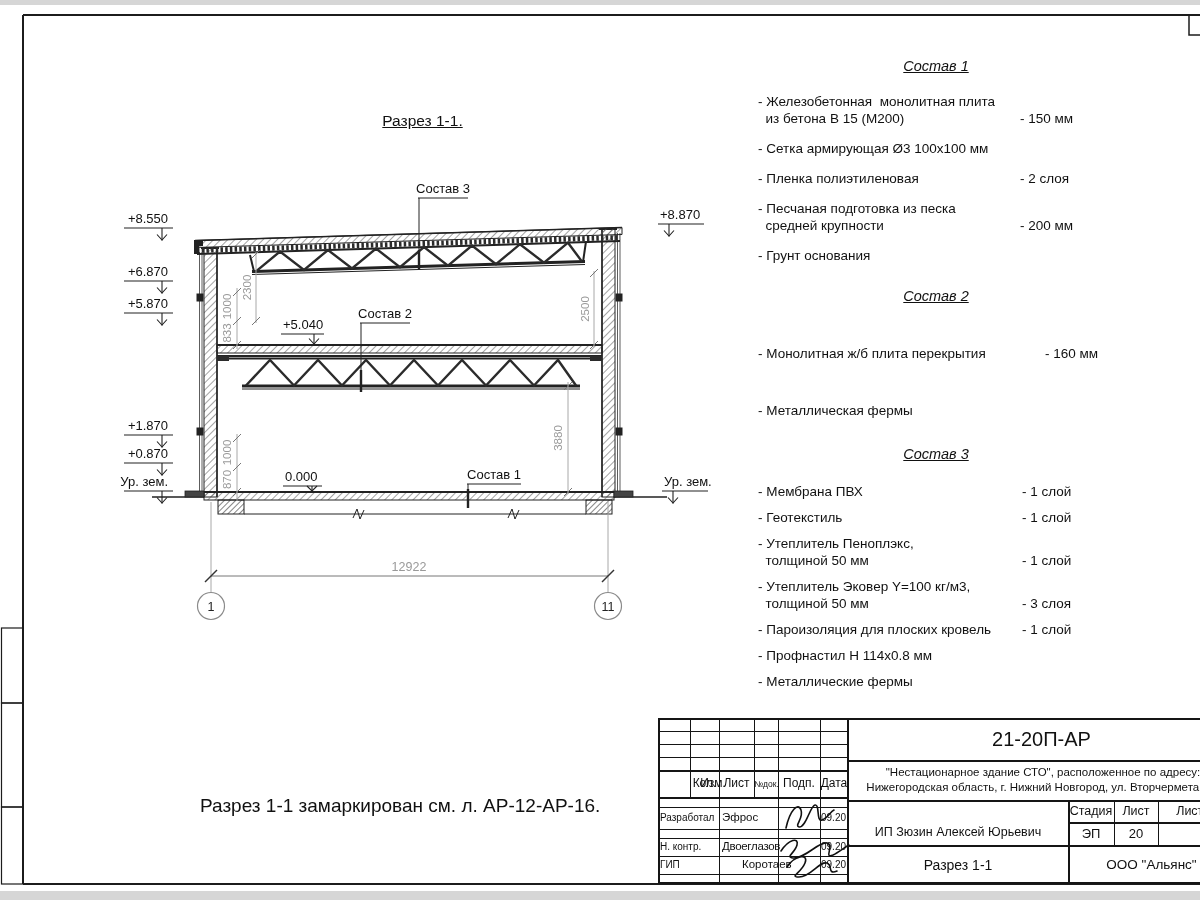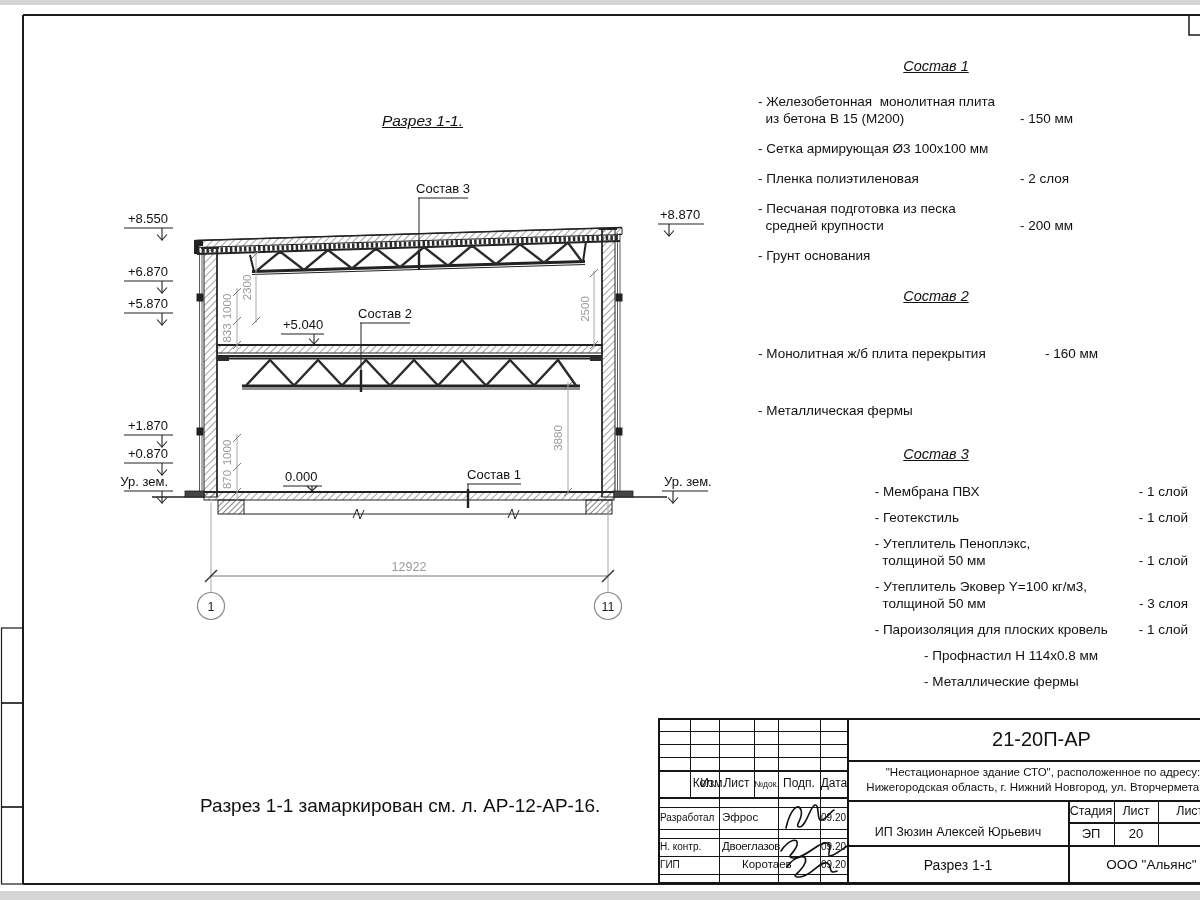--- a/index.html
+++ b/index.html
@@ -3,32 +3,32 @@
 <meta charset="utf-8">
 <style>
   html,body{margin:0;padding:0;width:1200px;height:900px;overflow:hidden;background:#fff;
     font-family:"Liberation Sans", sans-serif;color:#111;}
   .abs{position:absolute;}
   #page{position:relative;width:1200px;height:900px;background:#fff;}
   .edge{position:absolute;left:0;width:1200px;background:#d6d6d6;}
   svg{font-family:"Liberation Sans", sans-serif;}
   svg text{stroke:none;}
   
-  .dwg-title{font-style:italic;font-size:15.5px;text-decoration:underline;}
+  .dwg-title{font-size:15.5px;text-decoration:underline;}
   
   .spec{position:absolute;width:430px;font-size:13.5px;line-height:17px;}
   .spec-title{width:356px;text-align:center;font-style:italic;font-size:14.5px;
     text-decoration:underline;}
   .spec-item{display:flex;align-items:flex-end;}
   .spec-name{white-space:pre;width:262px;}
   .spec2 .spec-name{width:287px;}
   .spec3 .spec-name{width:264px;}
   .spec1 .spec-item{margin-bottom:13px;}
   .spec2 .spec-item{margin-bottom:13px;margin-top:40px;}
-  .spec3 .spec-item{margin-bottom:9px;justify-content:flex-end;}
+  .spec3 .spec-item{margin-bottom:9px;}
   .spec1 .spec-title{margin-bottom:18px;}
   .spec2 .spec-title{margin-bottom:15px;}
   .spec3 .spec-title{margin-bottom:20px;}
   .note{font-size:19px;}
   
   .tb{position:absolute;left:658px;top:718px;width:577px;height:166px;}
   .tb .ln{position:absolute;background:#151515;}
   .tb .t{position:absolute;white-space:nowrap;}
   .c{text-align:center;}
   .sig-svg{position:absolute;}

